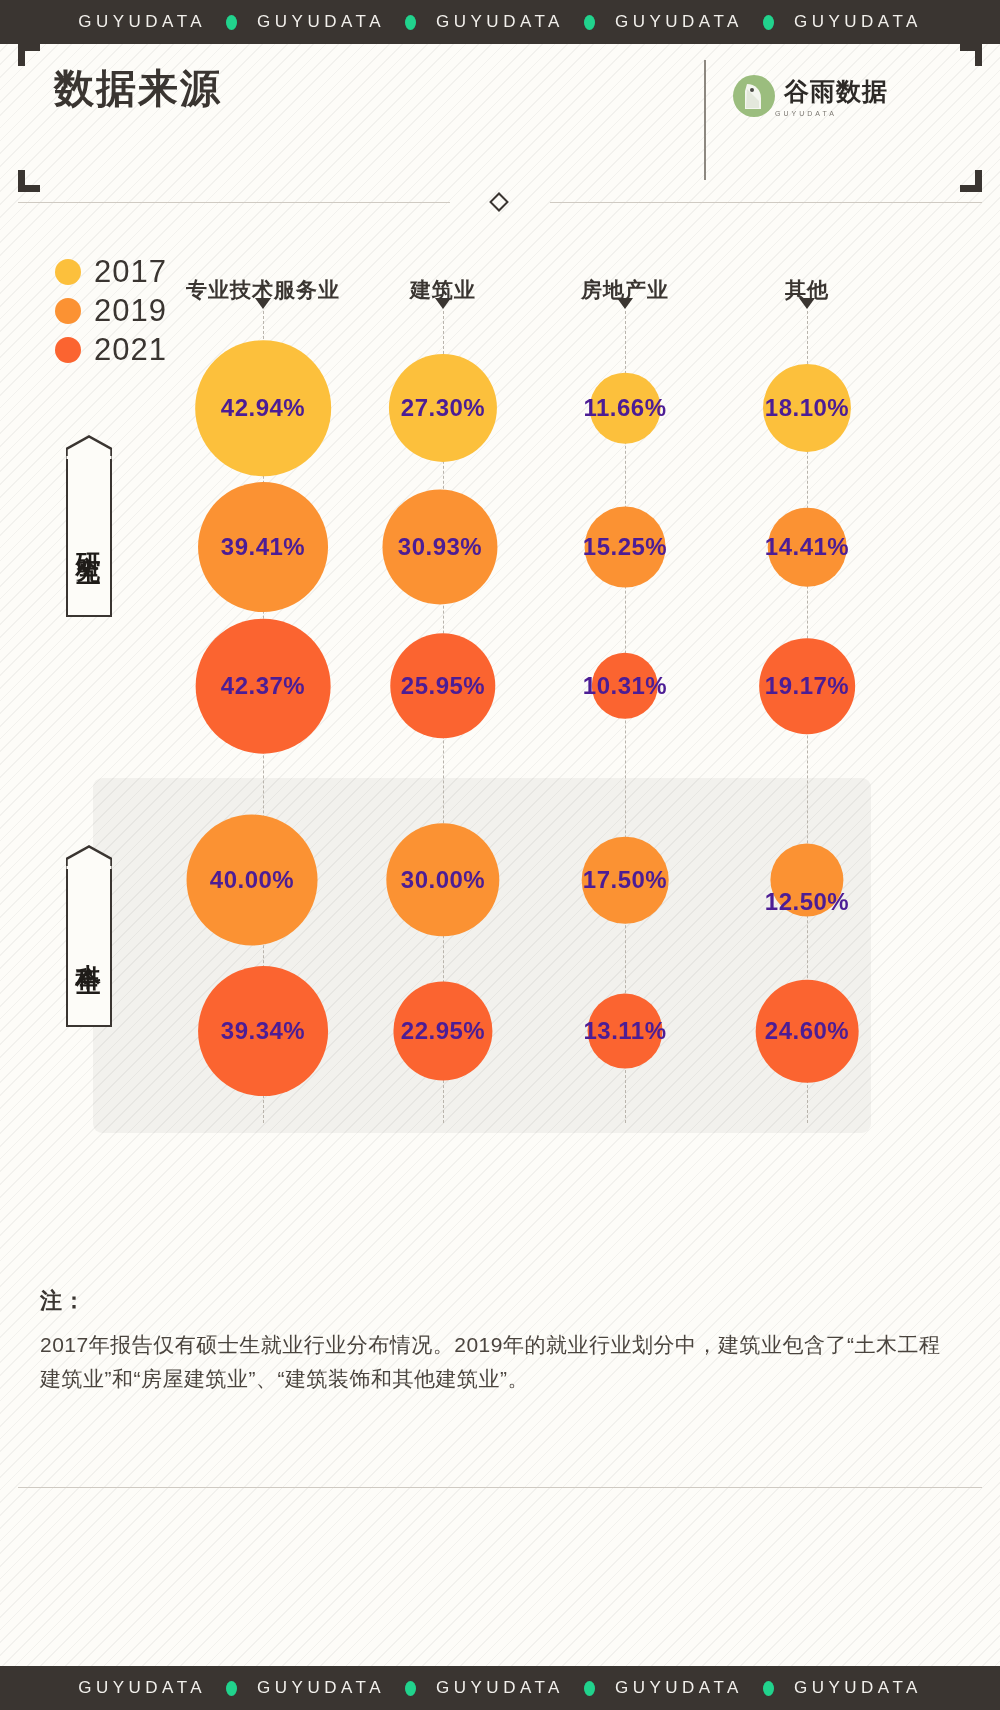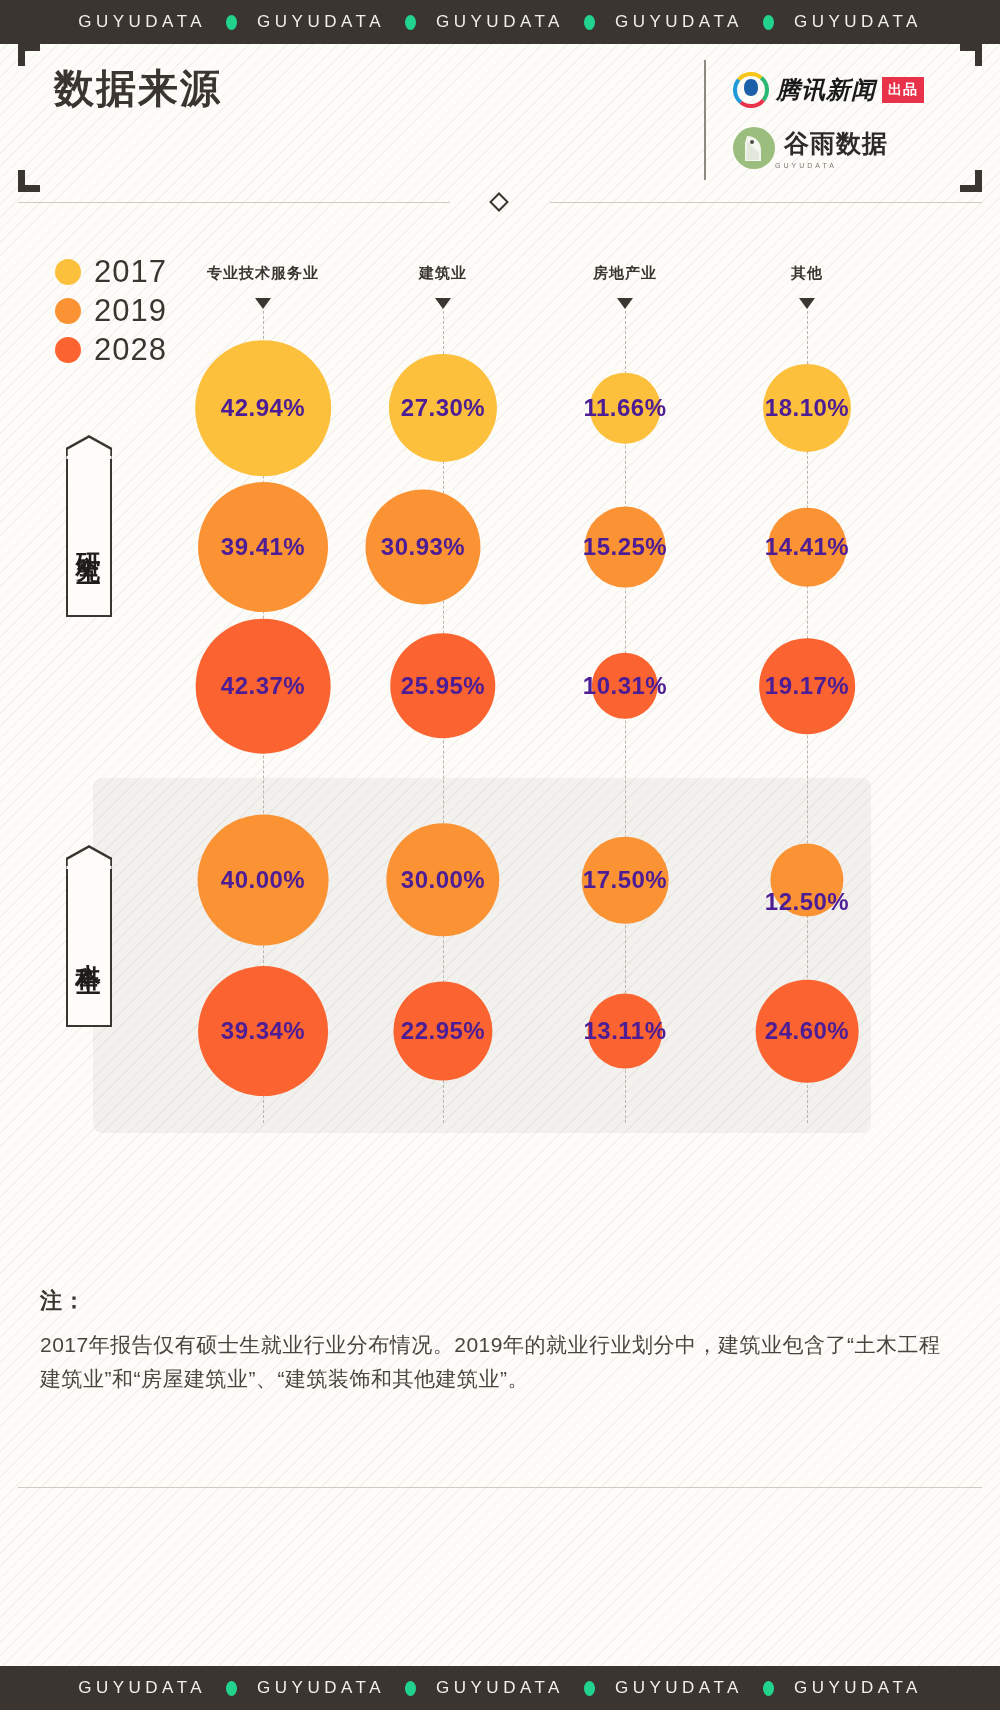--- a/index.html
+++ b/index.html
@@ -74,22 +74,22 @@
   .undergrad-band {
     position:absolute; left:93px; top:566px; width:778px; height:355px;
     background:rgba(0,0,0,0.045); border-radius:9px;
   }
   .legend { position:absolute; left:55px; top:40px; }
   .legend-item { display:flex; align-items:center; height:39px; }
   .legend-swatch { width:26px; height:26px; border-radius:50%; flex:0 0 26px; }
   .legend-label { font-size:31px; color:#3a3531; margin-left:13px; letter-spacing:1px; }
 
   .col-head {
-    position:absolute; top:52px; transform:translateX(-50%);
-    font-size:15px; font-weight:bold; color:#3a3531; white-space:nowrap; letter-spacing:1px;
+    position:absolute; top:64px; transform:translateX(-50%);
+    font-size:21px; font-weight:bold; color:#3a3531; white-space:nowrap; letter-spacing:1px;
   }
   .guide {
     position:absolute; width:0; border-left:1.5px dashed #b9b4ac;
   }
   .caret {
     position:absolute; transform:translateX(-50%);
     width:0; height:0; border-left:8px solid transparent; border-right:8px solid transparent;
     border-top:11px solid #3a3531;
   }
   .bubble {
@@ -149,33 +149,20 @@
     <div class="corner bl"></div>
     <div class="corner br"></div>
 
     <div class="title">
       <div>数据来源</div>
     </div>
 
     <div class="vsep"></div>
 
     <div class="logos">
-      <div class="logo-row">
-        <div class="tx-mark">
-          <svg width="36" height="36" viewBox="0 0 36 36">
-            <circle cx="18" cy="18" r="16" fill="none" stroke="#f5c518" stroke-width="4" stroke-dasharray="25 75" transform="rotate(-140 18 18)"></circle>
-            <circle cx="18" cy="18" r="16" fill="none" stroke="#2bb673" stroke-width="4" stroke-dasharray="25 75" transform="rotate(-50 18 18)"></circle>
-            <circle cx="18" cy="18" r="16" fill="none" stroke="#e8324a" stroke-width="4" stroke-dasharray="25 75" transform="rotate(40 18 18)"></circle>
-            <circle cx="18" cy="18" r="16" fill="none" stroke="#1e9bd7" stroke-width="4" stroke-dasharray="25 75" transform="rotate(130 18 18)"></circle>
-            <path d="M18 7 C23 7 25 11 25 16 C25 21 22 24 18 24 C14 24 11 21 11 16 C11 11 13 7 18 7 Z" fill="#1a5fa8"></path>
-          </svg>
-        </div>
-        <div class="tx-text">腾讯新闻</div>
-        <div class="tx-chu">出品</div>
-      </div>
 
       <div class="logo-row second">
         <div class="gy-mark">
           <svg width="42" height="42" viewBox="0 0 42 42">
             <circle cx="21" cy="21" r="20" fill="#9bbd7e"></circle>
             <path d="M14 9 C22 9 28 15 28 23 L28 34 L12 34 L12 16 Z" fill="#f4f6f0"></path>
             <path d="M14 14 L26 26 L26 33 L13 33 Z" fill="#e3e8dc"></path>
             <circle cx="19" cy="15" r="2" fill="#4a4a46"></circle>
           </svg>
         </div>
@@ -199,21 +186,21 @@
         <div class="legend-item">
           <div class="legend-swatch" style="background: rgb(252, 192, 60);"></div>
           <div class="legend-label">2017</div>
         </div>
         <div class="legend-item">
           <div class="legend-swatch" style="background: rgb(251, 146, 51);"></div>
           <div class="legend-label">2019</div>
         </div>
         <div class="legend-item">
           <div class="legend-swatch" style="background: rgb(251, 100, 48);"></div>
-          <div class="legend-label">2028</div>
+          <div class="legend-label">2021</div>
         </div>
       </div>
     <div id="columns">
         <div class="col-head" style="left: 263px;">专业技术服务业</div>
         <div class="caret" style="left: 263px; top: 86px;"></div>
         <div class="guide" style="left: 263px; top: 99px; height: 812px;"></div>
         <div class="col-head" style="left: 443px;">建筑业</div>
         <div class="caret" style="left: 443px; top: 86px;"></div>
         <div class="guide" style="left: 443px; top: 99px; height: 812px;"></div>
         <div class="col-head" style="left: 625px;">房地产业</div>
@@ -232,42 +219,42 @@
         </div>
         <div class="bubble" style="width: 70.6838px; height: 70.6838px; left: 625px; top: 196px; background: rgb(252, 192, 60);">
           <span>11.66%</span>
         </div>
         <div class="bubble" style="width: 88.0663px; height: 88.0663px; left: 807px; top: 196px; background: rgb(252, 192, 60);">
           <span>18.10%</span>
         </div>
         <div class="bubble" style="width: 129.949px; height: 129.949px; left: 263px; top: 335px; background: rgb(251, 146, 51);">
           <span>39.41%</span>
         </div>
-        <div class="bubble" style="width: 115.123px; height: 115.123px; left: 423px; top: 335px; background: rgb(251, 146, 51);">
+        <div class="bubble" style="width: 115.123px; height: 115.123px; left: 440px; top: 335px; background: rgb(251, 146, 51);">
           <span>30.93%</span>
         </div>
         <div class="bubble" style="width: 80.8361px; height: 80.8361px; left: 625px; top: 335px; background: rgb(251, 146, 51);">
           <span>15.25%</span>
         </div>
         <div class="bubble" style="width: 78.5782px; height: 78.5782px; left: 807px; top: 335px; background: rgb(251, 146, 51);">
           <span>14.41%</span>
         </div>
         <div class="bubble" style="width: 134.741px; height: 134.741px; left: 263px; top: 474px; background: rgb(251, 100, 48);">
           <span>42.37%</span>
         </div>
         <div class="bubble" style="width: 105.448px; height: 105.448px; left: 443px; top: 474px; background: rgb(251, 100, 48);">
           <span>25.95%</span>
         </div>
         <div class="bubble" style="width: 66.466px; height: 66.466px; left: 625px; top: 474px; background: rgb(251, 100, 48);">
           <span>10.31%</span>
         </div>
         <div class="bubble" style="width: 95.6913px; height: 95.6913px; left: 807px; top: 474px; background: rgb(251, 100, 48);">
           <span>19.17%</span>
         </div>
-        <div class="bubble" style="width: 130.918px; height: 130.918px; left: 263px; top: 668px; background: rgb(251, 146, 51);">
+        <div class="bubble" style="width: 130.918px; height: 130.918px; left: 252px; top: 668px; background: rgb(251, 146, 51);">
           <span>40.00%</span>
         </div>
         <div class="bubble" style="width: 113.379px; height: 113.379px; left: 443px; top: 668px; background: rgb(251, 146, 51);">
           <span>30.00%</span>
         </div>
         <div class="bubble" style="width: 86.5943px; height: 86.5943px; left: 625px; top: 668px; background: rgb(251, 146, 51);">
           <span>17.50%</span>
         </div>
         <div class="bubble" style="width: 73.1856px; height: 73.1856px; left: 807px; top: 668px; background: rgb(251, 146, 51); align-items: flex-end;">
           <span>12.50%</span>

